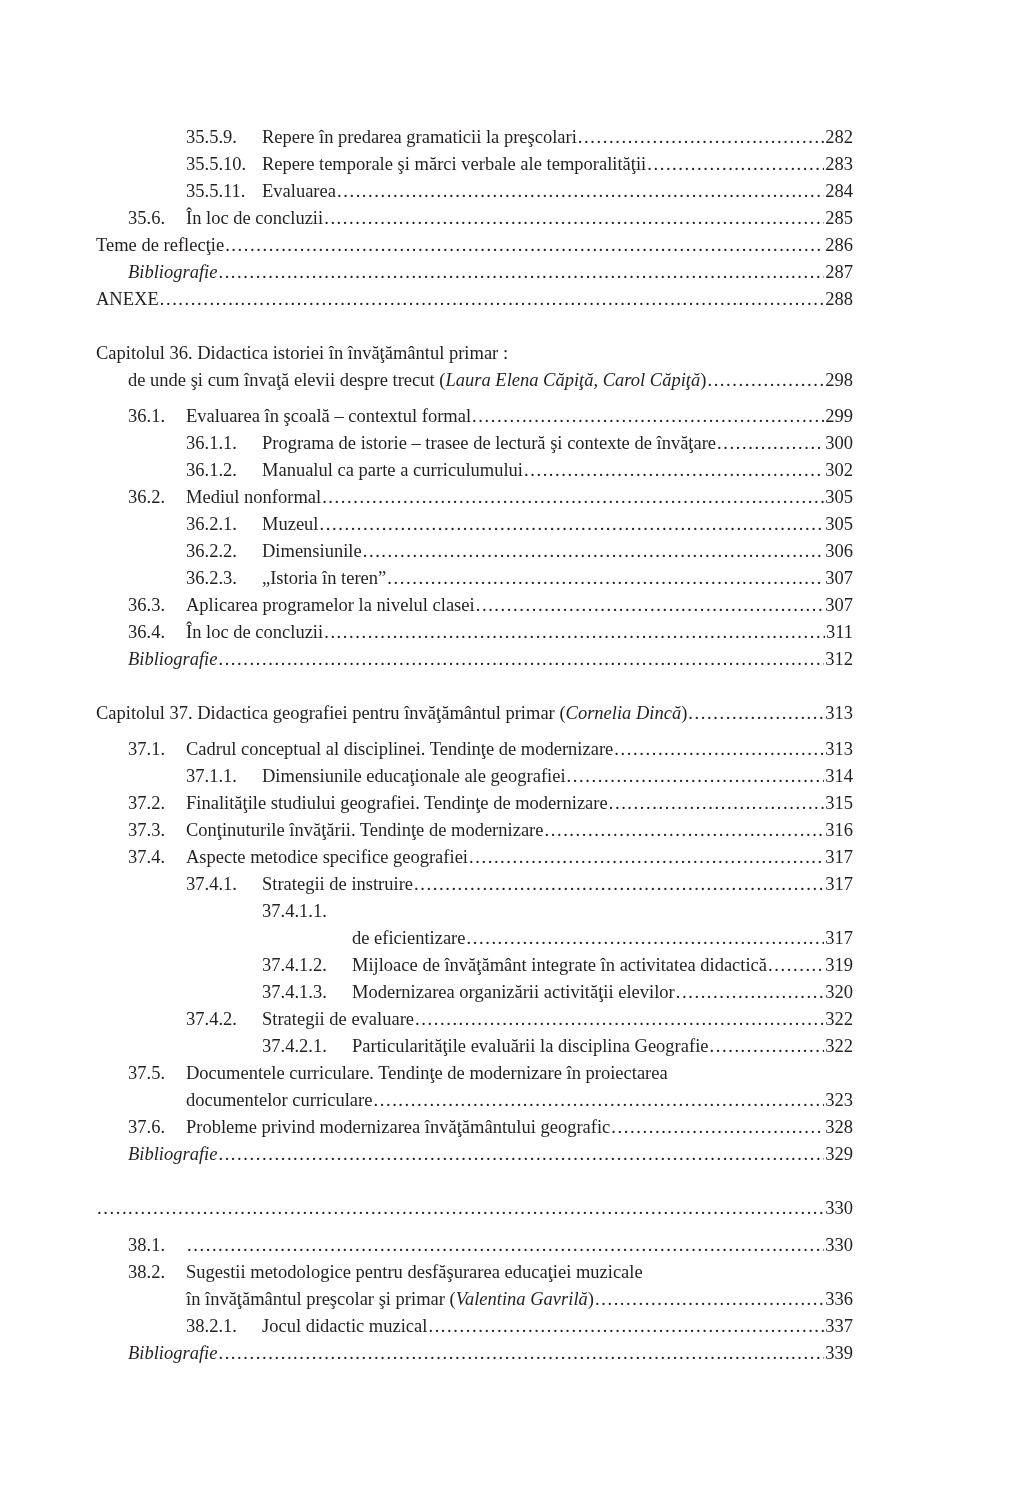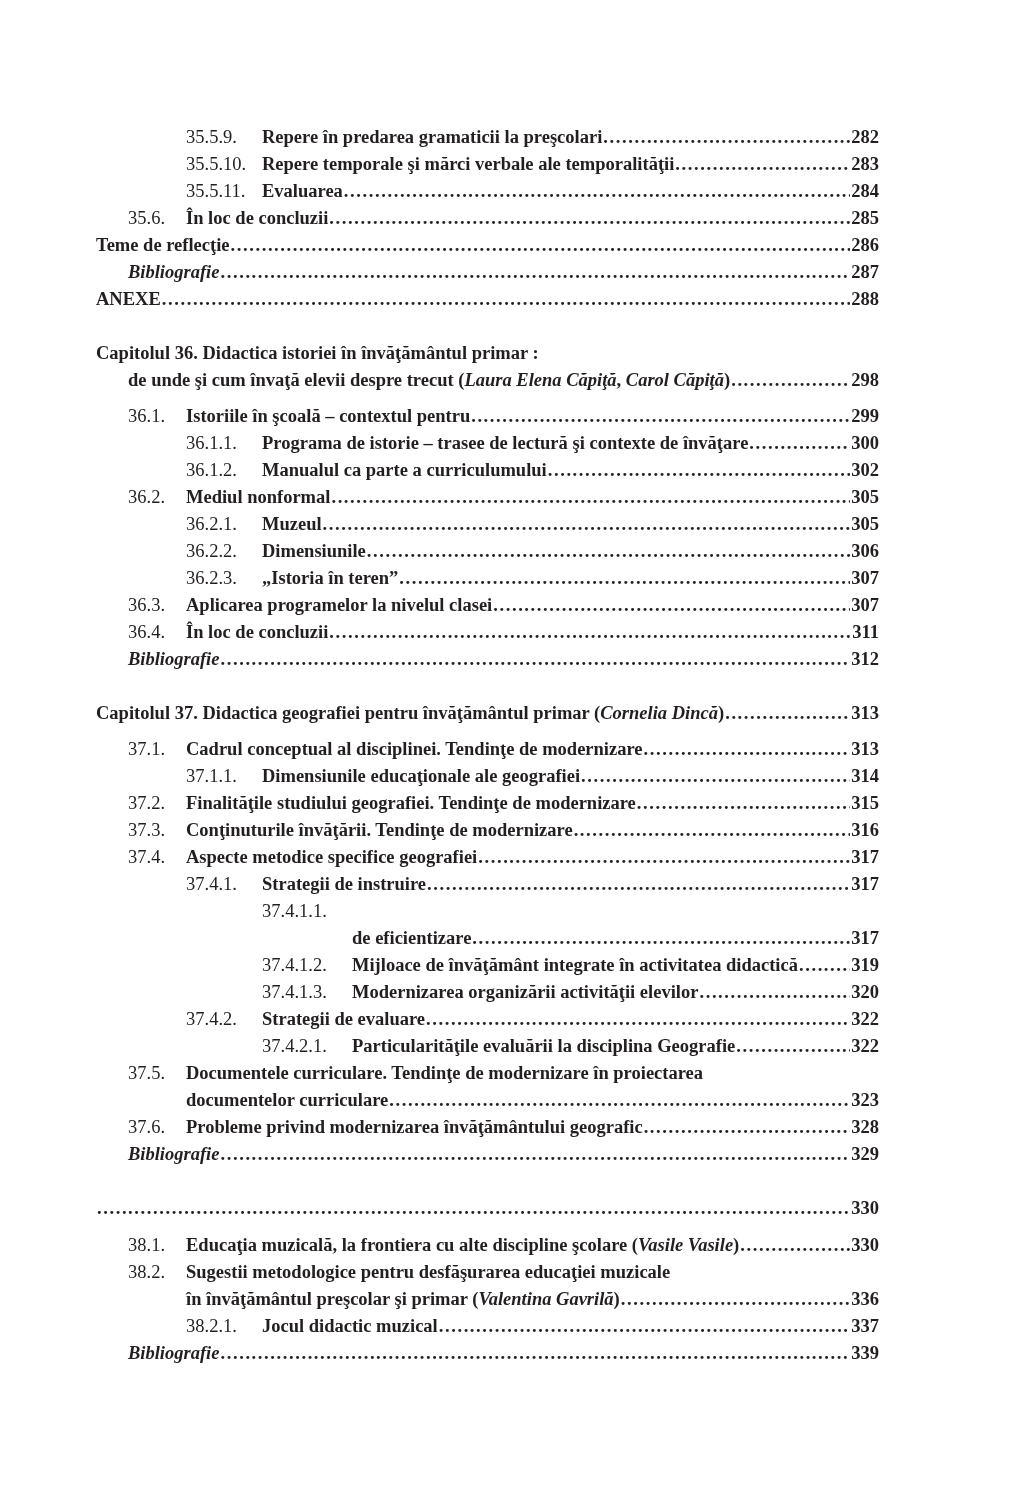--- a/index.html
+++ b/index.html
@@ -1,20 +1,20 @@
 <!DOCTYPE html>
 <html><head>
 <meta charset="utf-8">
 <style>
   html, body { margin:0; padding:0; background:#ffffff; }
   body { width:1024px; height:1504px; position:relative; overflow:hidden;
          font-family:"Liberation Serif", "DejaVu Serif", serif; color:#231f20; }
   .line { position:absolute; left:0; width:975px; height:24px; font-size:18.5px; line-height:24px; white-space:nowrap; }
   .num { position:absolute; top:0; }
-  .txt { position:absolute; top:0; display:flex; right:96px;font-weight:bold; }
+  .txt { position:absolute; top:0; display:flex; right:122px; }
   .txt .label { flex:0 0 auto; white-space:nowrap; }
   .txt .dots { flex:1 1 auto; overflow:hidden; white-space:nowrap; letter-spacing:1.6px; margin:0 1px; }
   .txt .dots::before { content:"................................................................................................................................................................................................................................................"; }
   .txt .page { flex:0 0 auto; }
   em { font-style:italic; }
 </style>
 </head>
 <body>
 
 <div class="line" style="top:125px">
@@ -80,21 +80,21 @@
   <span class="txt" style="left:128px">
       <span class="label"><span>de unde şi cum învaţă elevii despre trecut (</span><em>Laura Elena Căpiţă</em><span>, </span><em>Carol Căpiţă</em><span>) </span></span>
       <span class="dots"></span>
       <span class="page">298</span>
     </span>
 </div>
 
 <div class="line" style="top:404px">
   <span class="num" style="left:128px">36.1.</span>
   <span class="txt" style="left:186px">
-      <span class="label">Istoriile în şcoală – contextul pentru </span>
+      <span class="label">Evaluarea în şcoală – contextul formal </span>
       <span class="dots"></span>
       <span class="page">299</span>
     </span>
 </div>
 <div class="line" style="top:431px">
   <span class="num" style="left:186px">36.1.1.</span>
   <span class="txt" style="left:262px">
       <span class="label">Programa de istorie – trasee de lectură şi contexte de învăţare</span>
       <span class="dots"></span>
       <span class="page">300</span>
@@ -294,21 +294,20 @@
 <div class="line" style="top:1196px">
   <span class="txt" style="left:96px">
       <span class="dots"></span>
       <span class="page">330</span>
     </span>
 </div>
 
 <div class="line" style="top:1233px">
   <span class="num" style="left:128px">38.1.</span>
   <span class="txt" style="left:186px">
-      <span class="label"><span>Educaţia muzicală, la frontiera cu alte discipline şcolare (</span><em>Vasile Vasile</em><span>) </span></span>
       <span class="dots"></span>
       <span class="page">330</span>
     </span>
 </div>
 <div class="line" style="top:1260px">
   <span class="num" style="left:128px">38.2.</span>
   <span class="txt nodots" style="left:186px">
       <span class="label">Sugestii metodologice pentru desfăşurarea educaţiei muzicale</span>
     </span>
 </div>

